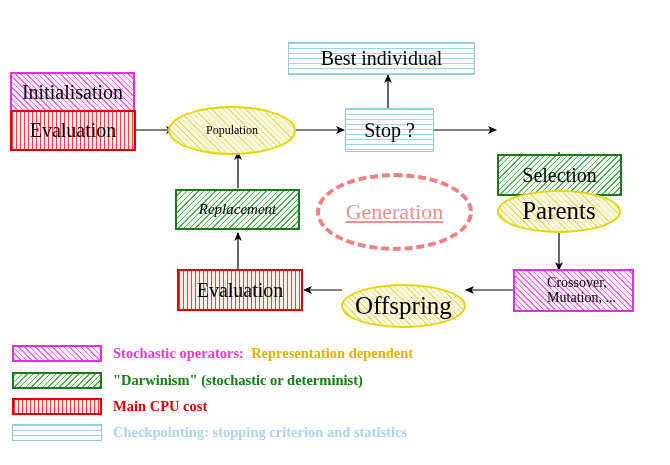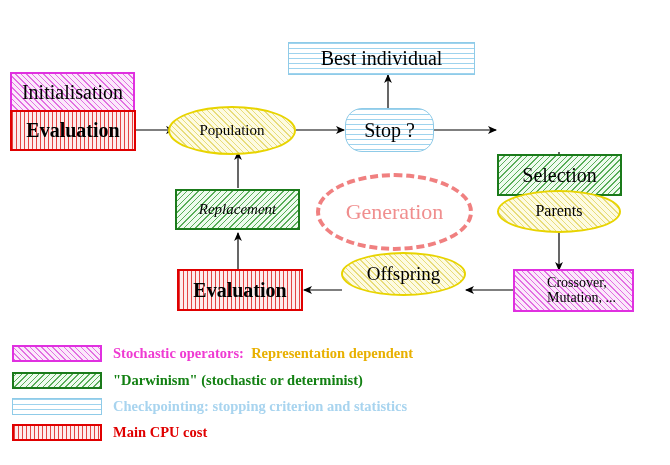--- a/index.html
+++ b/index.html
@@ -50,32 +50,31 @@
         rgba(255,255,255,0) 1px, rgba(255,255,255,0) 4px);
   }
   
   .fill-red {
     border: 2px solid #e00000;
     background-color: #fdecec;
     background-image: repeating-linear-gradient(
         90deg,
         #e34343 0px, #e34343 1px,
         rgba(255,255,255,0) 1px, rgba(255,255,255,0) 4px);
-    font-weight: bold;
   }
   
   .fill-blue {
     border: 1px solid #8fcbe8;
     background-color: #ffffff;
     background-image: repeating-linear-gradient(
         180deg,
         #9ed3ee 0px, #9ed3ee 1px,
         rgba(255,255,255,0) 1px, rgba(255,255,255,0) 5px);
   }
-  .rounded { border-radius: 17px; }
+  .rounded { border-radius: 1px; }
 
   
   .ellipse {
     border-radius: 50%;
     border: 2px solid #e8d400;
     background-color: #fdfbe2;
     background-image: repeating-linear-gradient(
         45deg,
         #e8dc7a 0px, #e8dc7a 1px,
         rgba(255,255,255,0) 1px, rgba(255,255,255,0) 4px);
@@ -162,78 +161,78 @@
   </svg>
 
   <div class="node fill-magenta" style="left:10px; top:32px; width:125px; height:41px; font-size:20px;margin-top:40px;">
     <span>Initialisation</span>
   </div>
 
   <div class="node fill-red" style="left:10px; top:110px; width:126px; height:41px; font-size:20px;">
     <span>Evaluation</span>
   </div>
 
-  <div class="node ellipse" style="left:168px; top:106px; width:128px; height:49px; font-size:15px;">
+  <div class="node ellipse" style="left:168px; top:106px; width:128px; height:49px; font-size:12px;">
     <span>Population</span>
   </div>
 
   <div class="node fill-blue rounded" style="left:345px; top:108px; width:89px; height:44px; font-size:20px;">
     <span>Stop ?</span>
   </div>
 
   <div class="node fill-blue" style="left:288px; top:42px; width:187px; height:33px; font-size:20px;">
     <span>Best individual</span>
   </div>
 
   <div class="node fill-green" style="left:497px; top:110px; width:125px; height:42px; font-size:20px;margin-top:44px;">
     <span>Selection</span>
   </div>
 
-  <div class="node ellipse" style="left:497px; top:190px; width:124px; height:43px; font-size:16px;">
+  <div class="node ellipse" style="left:497px; top:190px; width:124px; height:43px; font-size:25px;">
     <span>Parents</span>
   </div>
 
   <div class="node fill-magenta" style="left:513px; top:269px; width:121px; height:43px; font-size:14px; justify-content:center; padding-left:16px; text-align:left;">
     <span>Crossover,
 Mutation, ...</span>
   </div>
 
-  <div class="node ellipse" style="left:341px; top:252px; width:125px; height:44px; font-size:19px;">
+  <div class="node ellipse" style="left:341px; top:284px; width:125px; height:44px; font-size:25px;">
     <span>Offspring</span>
   </div>
 
   <div class="node fill-red" style="left:177px; top:269px; width:126px; height:42px; font-size:20px;">
     <span>Evaluation</span>
   </div>
 
   <div class="node fill-green" style="left:175px; top:189px; width:125px; height:41px; font-size:15px;font-style:italic;">
     <span>Replacement</span>
   </div>
 
-  <div class="node gen-ellipse" style="left:316px; top:173px; width:157px; height:78px; font-size:22px; z-index:2;">
+  <div class="node gen-ellipse" style="left:316px; top:173px; width:157px; height:78px; font-size:22px; z-index:2;text-decoration:underline;">
     <span>Generation</span>
   </div>
 
   <div class="legend">
 
     <div class="legend-row" style="height:27px;">
       <span class="swatch fill-magenta"></span>
       <span class="legend-text lt-magenta"><span>Stochastic operators:</span><span class="second">  Representation dependent</span></span>
     </div>
 
     <div class="legend-row" style="height:26px;">
       <span class="swatch fill-green"></span>
       <span class="legend-text lt-green">"Darwinism" (stochastic or determinist)</span>
     </div>
 
     <div class="legend-row" style="height:26px;">
+      <span class="swatch fill-red"></span>
+      <span class="legend-text lt-red">Main CPU cost</span>
+    </div>
+
+    <div class="legend-row" style="height:26px;">
       <span class="swatch fill-blue"></span>
       <span class="legend-text lt-blue">Checkpointing: stopping criterion and statistics</span>
     </div>
 
-    <div class="legend-row" style="height:26px;">
-      <span class="swatch fill-red"></span>
-      <span class="legend-text lt-red">Main CPU cost</span>
-    </div>
-
   </div>
 
 </div>
 
 </body></html>

